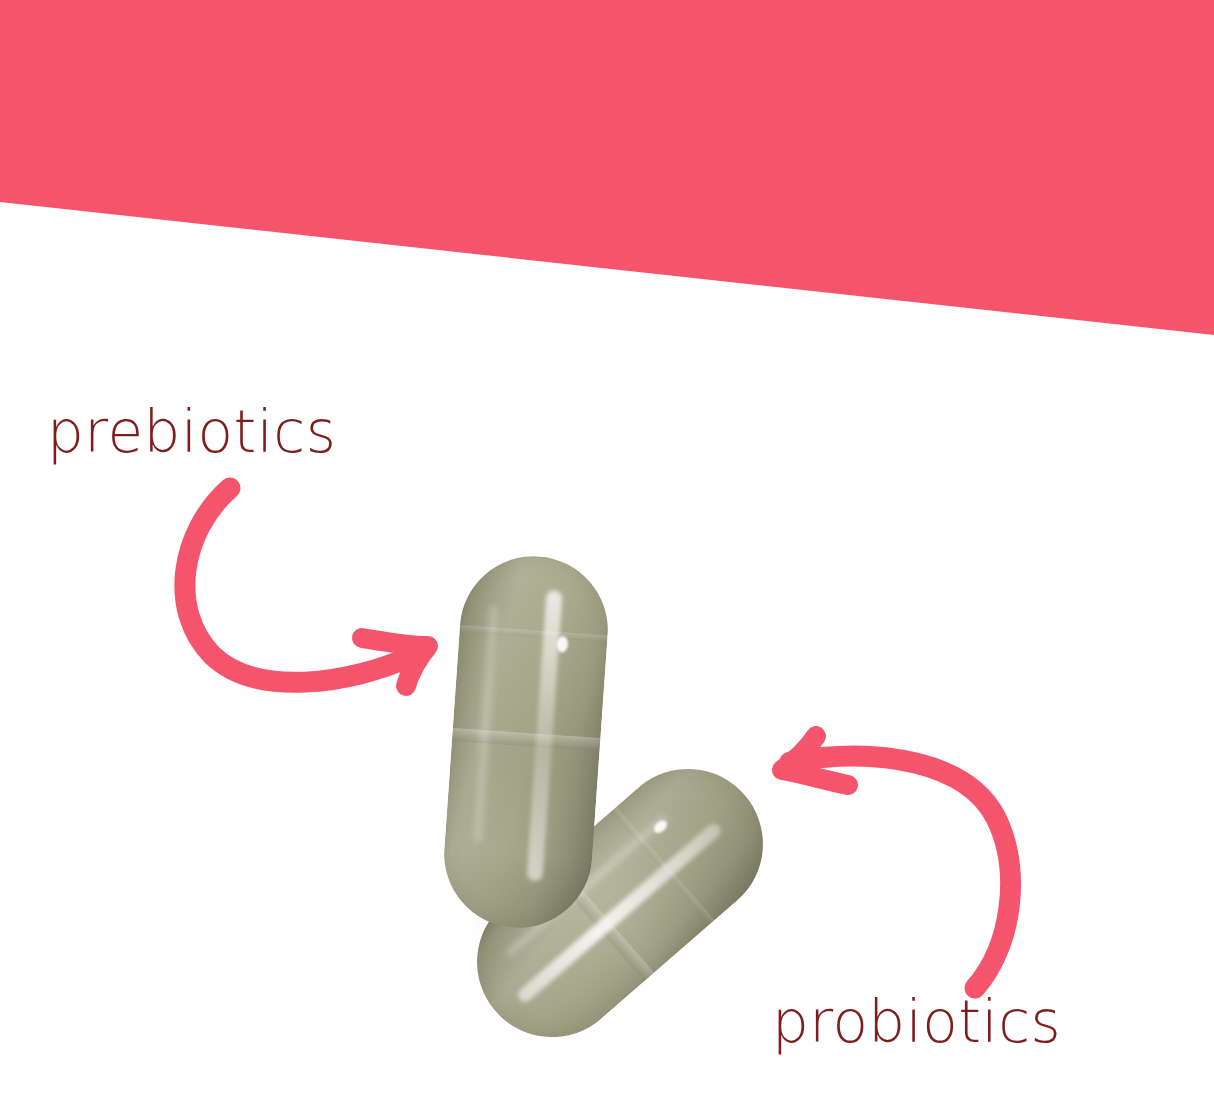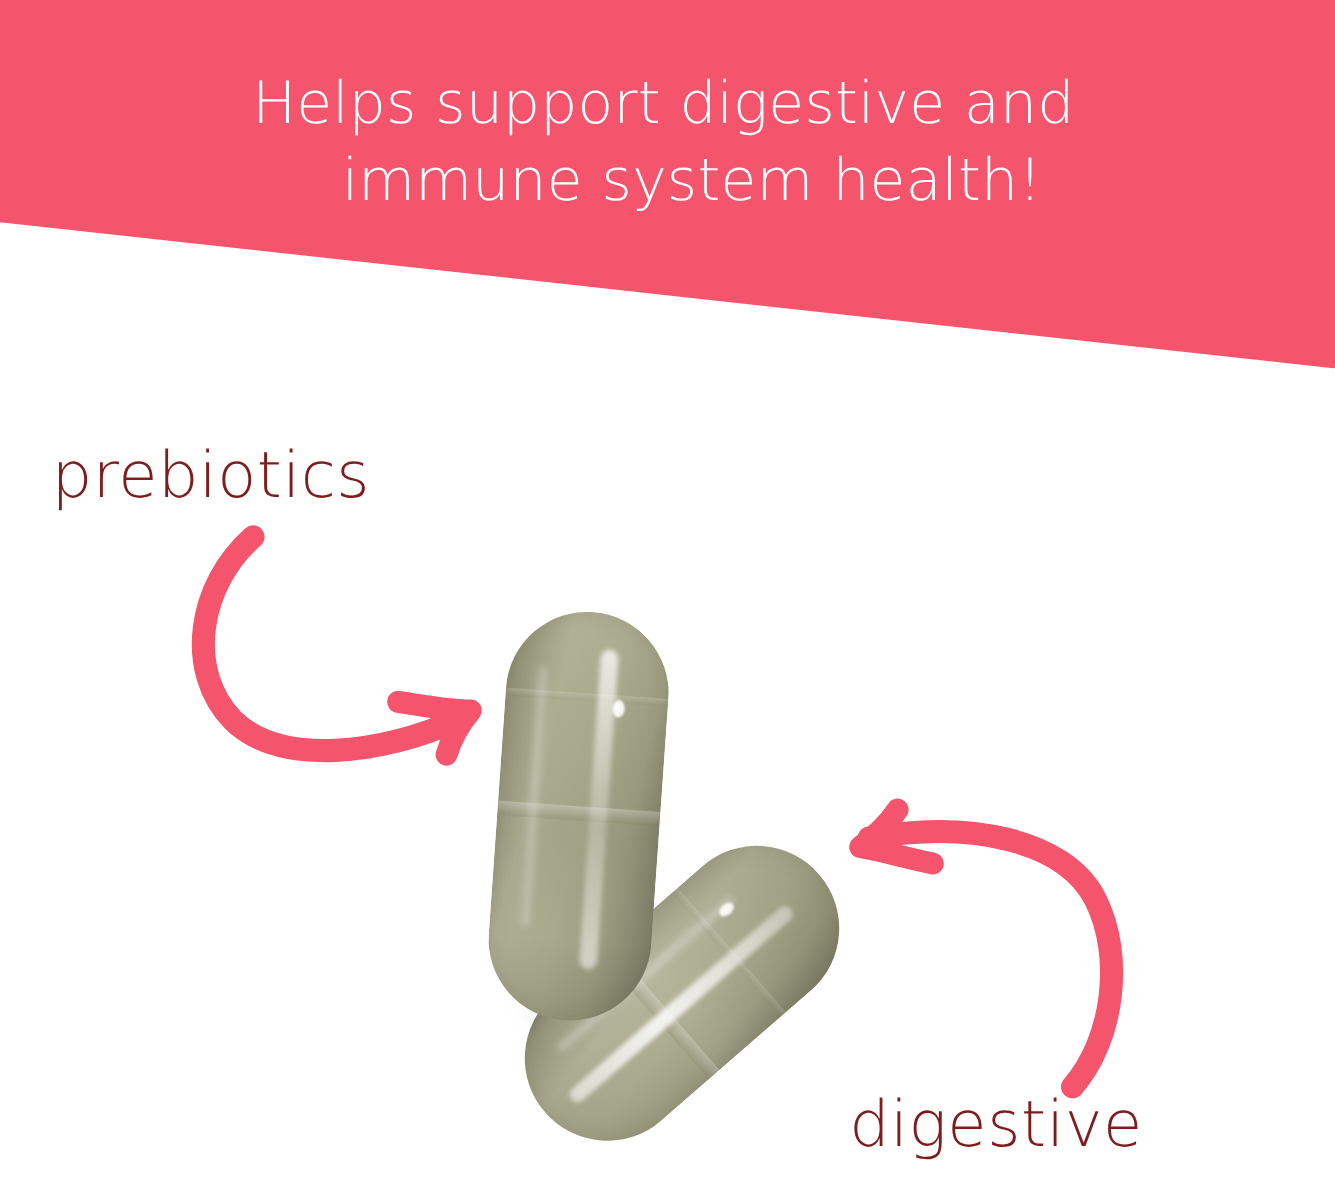--- a/index.html
+++ b/index.html
@@ -146,24 +146,20 @@
     background:radial-gradient(ellipse at center, rgba(80,80,55,0.30), rgba(80,80,55,0) 70%);
     filter:blur(8px);
   }
 </style>
 </head>
 <body>
 
 <div id="stage">
 
   <div id="banner"></div>
-  <div id="banner-text">
-    <div class="banner-line l1">Helps support digestive and</div>
-    <div class="banner-line l2">immune system health!</div>
-  </div>
 
   <div id="capsule-shadow"></div>
 
   <div id="capsule-2" class="capsule">
     <div class="capedge"></div>
     <div class="seam"></div>
     <div class="gloss"></div>
     <div class="gloss2"></div>
     <div class="dot"></div>
   </div>
@@ -176,20 +172,20 @@
     <div class="dot"></div>
   </div>
 
   <div id="label-prebiotics" class="calloutlabel">prebiotics</div>
 
   <svg id="arrow-pre" class="arrow-svg" viewBox="0 0 300 240">
     <path d="M70 18 C20 62 8 140 52 185 C96 228 190 214 252 186" fill="none" stroke="#f4546c" stroke-width="21" stroke-linecap="round"></path>
     <path d="M202 168 C226 172 248 176 268 176 C258 188 250 202 246 216" fill="none" stroke="#f4546c" stroke-width="20" stroke-linecap="round" stroke-linejoin="round"></path>
   </svg>
 
-  <div id="label-probiotics" class="calloutlabel">digestive</div>
+  <div id="label-probiotics" class="calloutlabel">probiotics</div>
 
   <svg id="arrow-pro" class="arrow-svg" viewBox="0 0 280 270">
     <path d="M215 258 C252 216 262 140 236 88 C208 32 118 16 30 32" fill="none" stroke="#f4546c" stroke-width="21" stroke-linecap="round"></path>
     <path d="M88 55 C64 50 44 44 22 40 C36 30 48 18 56 6" fill="none" stroke="#f4546c" stroke-width="20" stroke-linecap="round" stroke-linejoin="round"></path>
   </svg>
 
 </div>
 
 </body></html>

